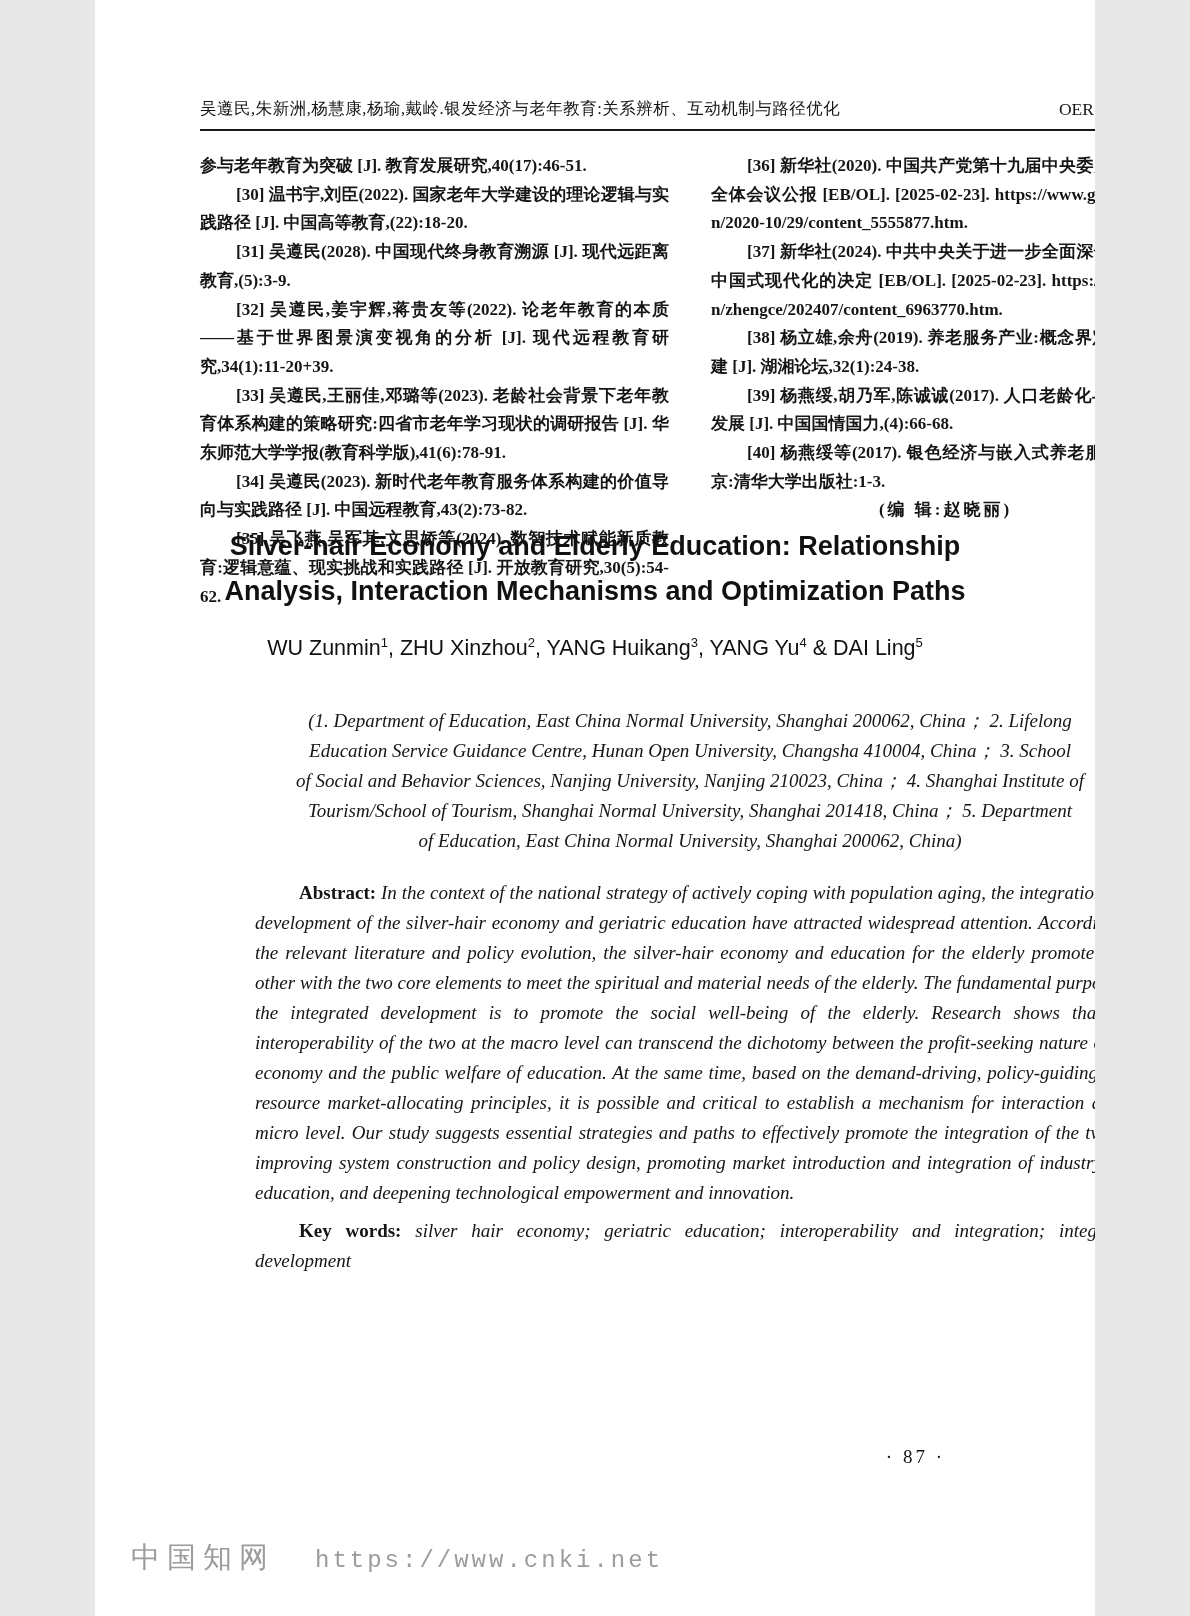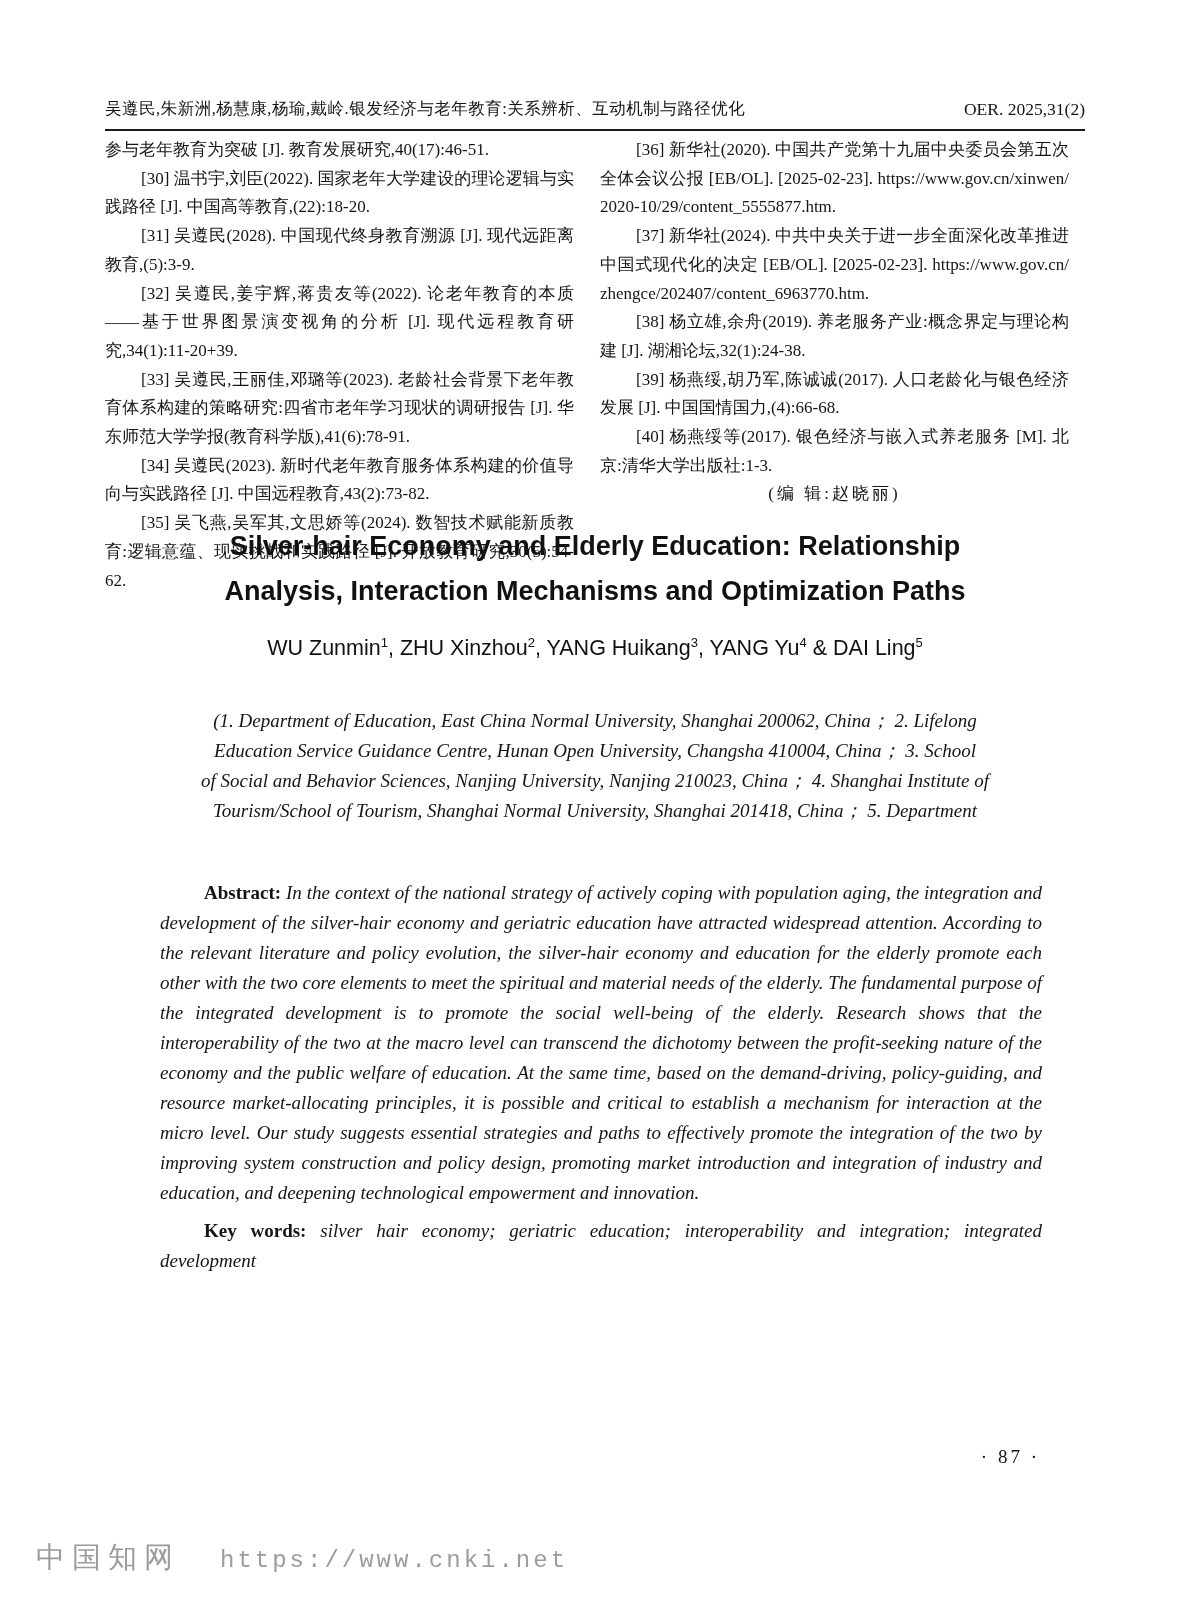--- a/index.html
+++ b/index.html
@@ -2,21 +2,21 @@
 <html><head>
 <meta charset="utf-8">
 <style>
   html, body {
     margin: 0;
     padding: 0;
     background: #e8e8e8;
   }
   .page {
     position: relative;
-    width: 1190px;
+    width: 1000px;
     height: 1616px;
     margin: 0 auto;
     background: #ffffff;
     color: #151515;
     font-family: "Liberation Serif", "DejaVu Serif", serif;
     overflow: hidden;
   }
 
   
   .running-head {
@@ -34,25 +34,26 @@
     font-size: 16.5px;
     letter-spacing: 0.5px;
   }
   .running-head .rh-right {
     font-size: 17.5px;
   }
 
   
   .refs {
     position: absolute;
-    top: 136px;
+    top: 152px;
     left: 105px;
     width: 980px;
     display: flex;
-    gap: 26px;
+    gap: 42px;
+    font-weight: bold;
   }
   .ref-col {
     width: 469px;
     font-size: 17px;
     line-height: 28.7px;
     text-align: justify;
   }
   .ref-col p.ref {
     margin: 0;
   }
@@ -194,20 +195,21 @@
       <div>Analysis, Interaction Mechanisms and Optimization Paths</div>
     </div>
 
   <div class="authors-line"><span>WU Zunmin</span><sup>1</sup><span>, </span><span>ZHU Xinzhou</span><sup>2</sup><span>, </span><span>YANG Huikang</span><sup>3</sup><span>, </span><span>YANG Yu</span><sup>4</sup><span> &amp; </span><span>DAI Ling</span><sup>5</sup></div>
 
   <div class="affiliations">
       <div>(1. Department of Education, East China Normal University, Shanghai 200062, China； 2. Lifelong</div>
       <div>Education Service Guidance Centre, Hunan Open University, Changsha 410004, China； 3. School</div>
       <div>of Social and Behavior Sciences, Nanjing University, Nanjing 210023, China； 4. Shanghai Institute of</div>
       <div>Tourism/School of Tourism, Shanghai Normal University, Shanghai 201418, China； 5. Department</div>
+      <div>of Education, East China Normal University, Shanghai 200062, China)</div>
     </div>
 
   <div class="abstract-block">
     <p><span class="label">Abstract:</span> <span>In the context of the national strategy of actively coping with population aging, the integration and development of the silver-hair economy and geriatric education have attracted widespread attention. According to the relevant literature and policy evolution, the silver-hair economy and education for the elderly promote each other with the two core elements to meet the spiritual and material needs of the elderly. The fundamental purpose of the integrated development is to promote the social well-being of the elderly. Research shows that the interoperability of the two at the macro level can transcend the dichotomy between the profit-seeking nature of the economy and the public welfare of education. At the same time, based on the demand-driving, policy-guiding, and resource market-allocating principles, it is possible and critical to establish a mechanism for interaction at the micro level. Our study suggests essential strategies and paths to effectively promote the integration of the two by improving system construction and policy design, promoting market introduction and integration of industry and education, and deepening technological empowerment and innovation.</span></p>
     <p class="keywords"><span class="label">Key words:</span> <span>silver hair economy; geriatric education; interoperability and integration; integrated development</span></p>
   </div>
 
   <div class="page-number">· 87 ·</div>
 
   <div class="watermark">

